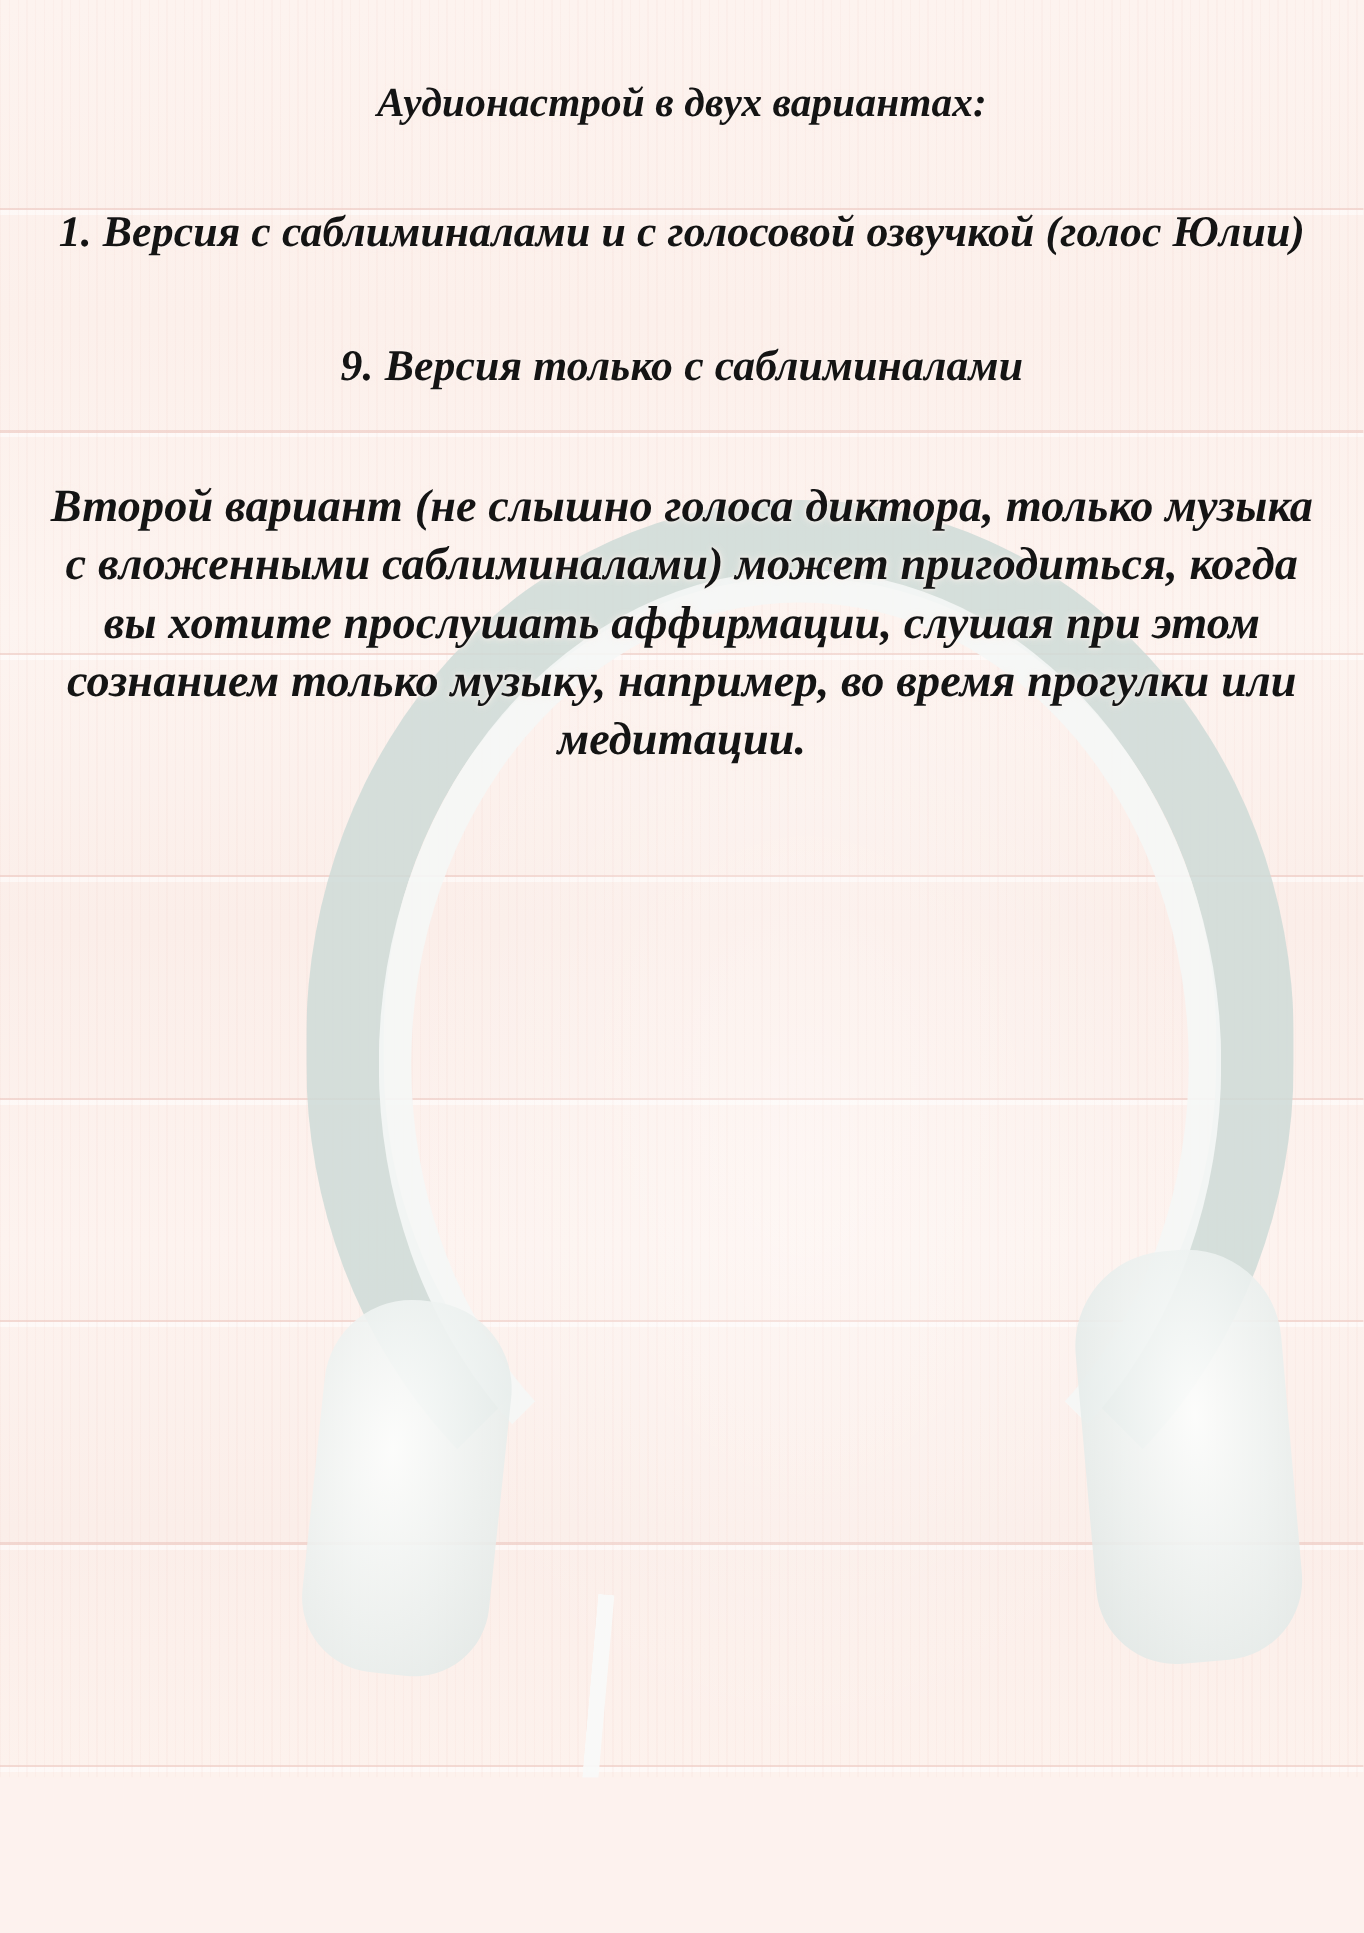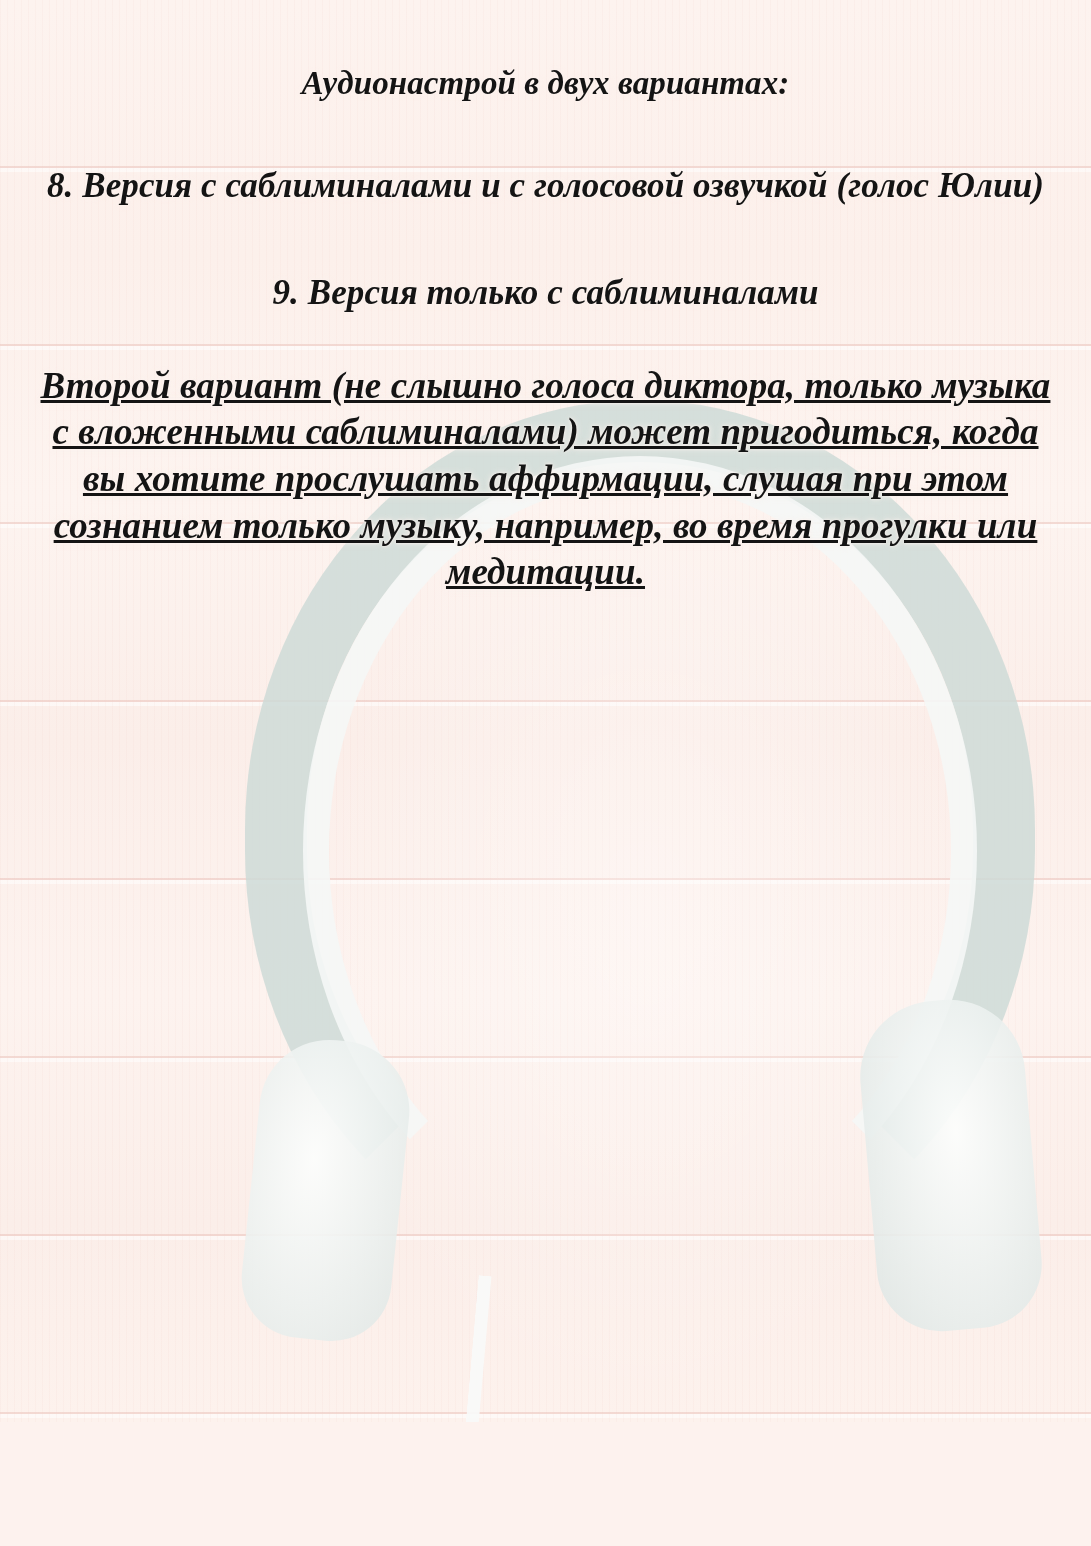--- a/index.html
+++ b/index.html
@@ -146,21 +146,21 @@
     font-style: italic;
     font-weight: bold;
     line-height: 1.29;
     letter-spacing: 0.1px;
     text-shadow: 0 0 3px rgba(253,243,239,0.95), 0 0 7px rgba(253,243,239,0.85);
   }
   .p-title   { font-size: 33px; margin-top: 62px; }
   .p-opt1    { font-size: 35px; margin-top: 58px; }
   .p-opt2    { font-size: 35px; margin-top: 62px; }
   .p-def     { font-size: 37px; margin-top: 66px; line-height: 1.26; }
-  .p-second  { font-size: 37px; margin-top: 48px; line-height: 1.26; text-decoration: underline; }
+  .p-second  { font-size: 37px; margin-top: 68px; line-height: 1.26; }
   .p-time    { font-size: 35px; margin-top: 70px; line-height: 1.28; }
 </style>
 </head>
 <body>
 
 <div class="page">
 
   <div class="planks"></div>
   <div class="grain"></div>
 
@@ -171,21 +171,21 @@
     <div class="hp-cup-l"></div>
     <div class="hp-cup-r"></div>
     <div class="hp-cord"></div>
     <div class="hp-cord2"></div>
   </div>
 
   <div class="content">
 
     <p class="para p-title">Аудионастрой в двух вариантах:</p>
 
-    <p class="para p-opt1">8. Версия с саблиминалами и с голосовой озвучкой (голос Юлии)</p>
+    <p class="para p-opt1">1. Версия с саблиминалами и с голосовой озвучкой (голос Юлии)</p>
 
     <p class="para p-opt2">9. Версия только с саблиминалами</p>
 
 
     <p class="para p-second">Второй вариант  (не слышно голоса диктора, только музыка с вложенными саблиминалами) может пригодиться, когда вы хотите прослушать аффирмации, слушая при этом сознанием только музыку, например, во время прогулки или медитации.</p>
 
 
   </div>
 </div>
 

